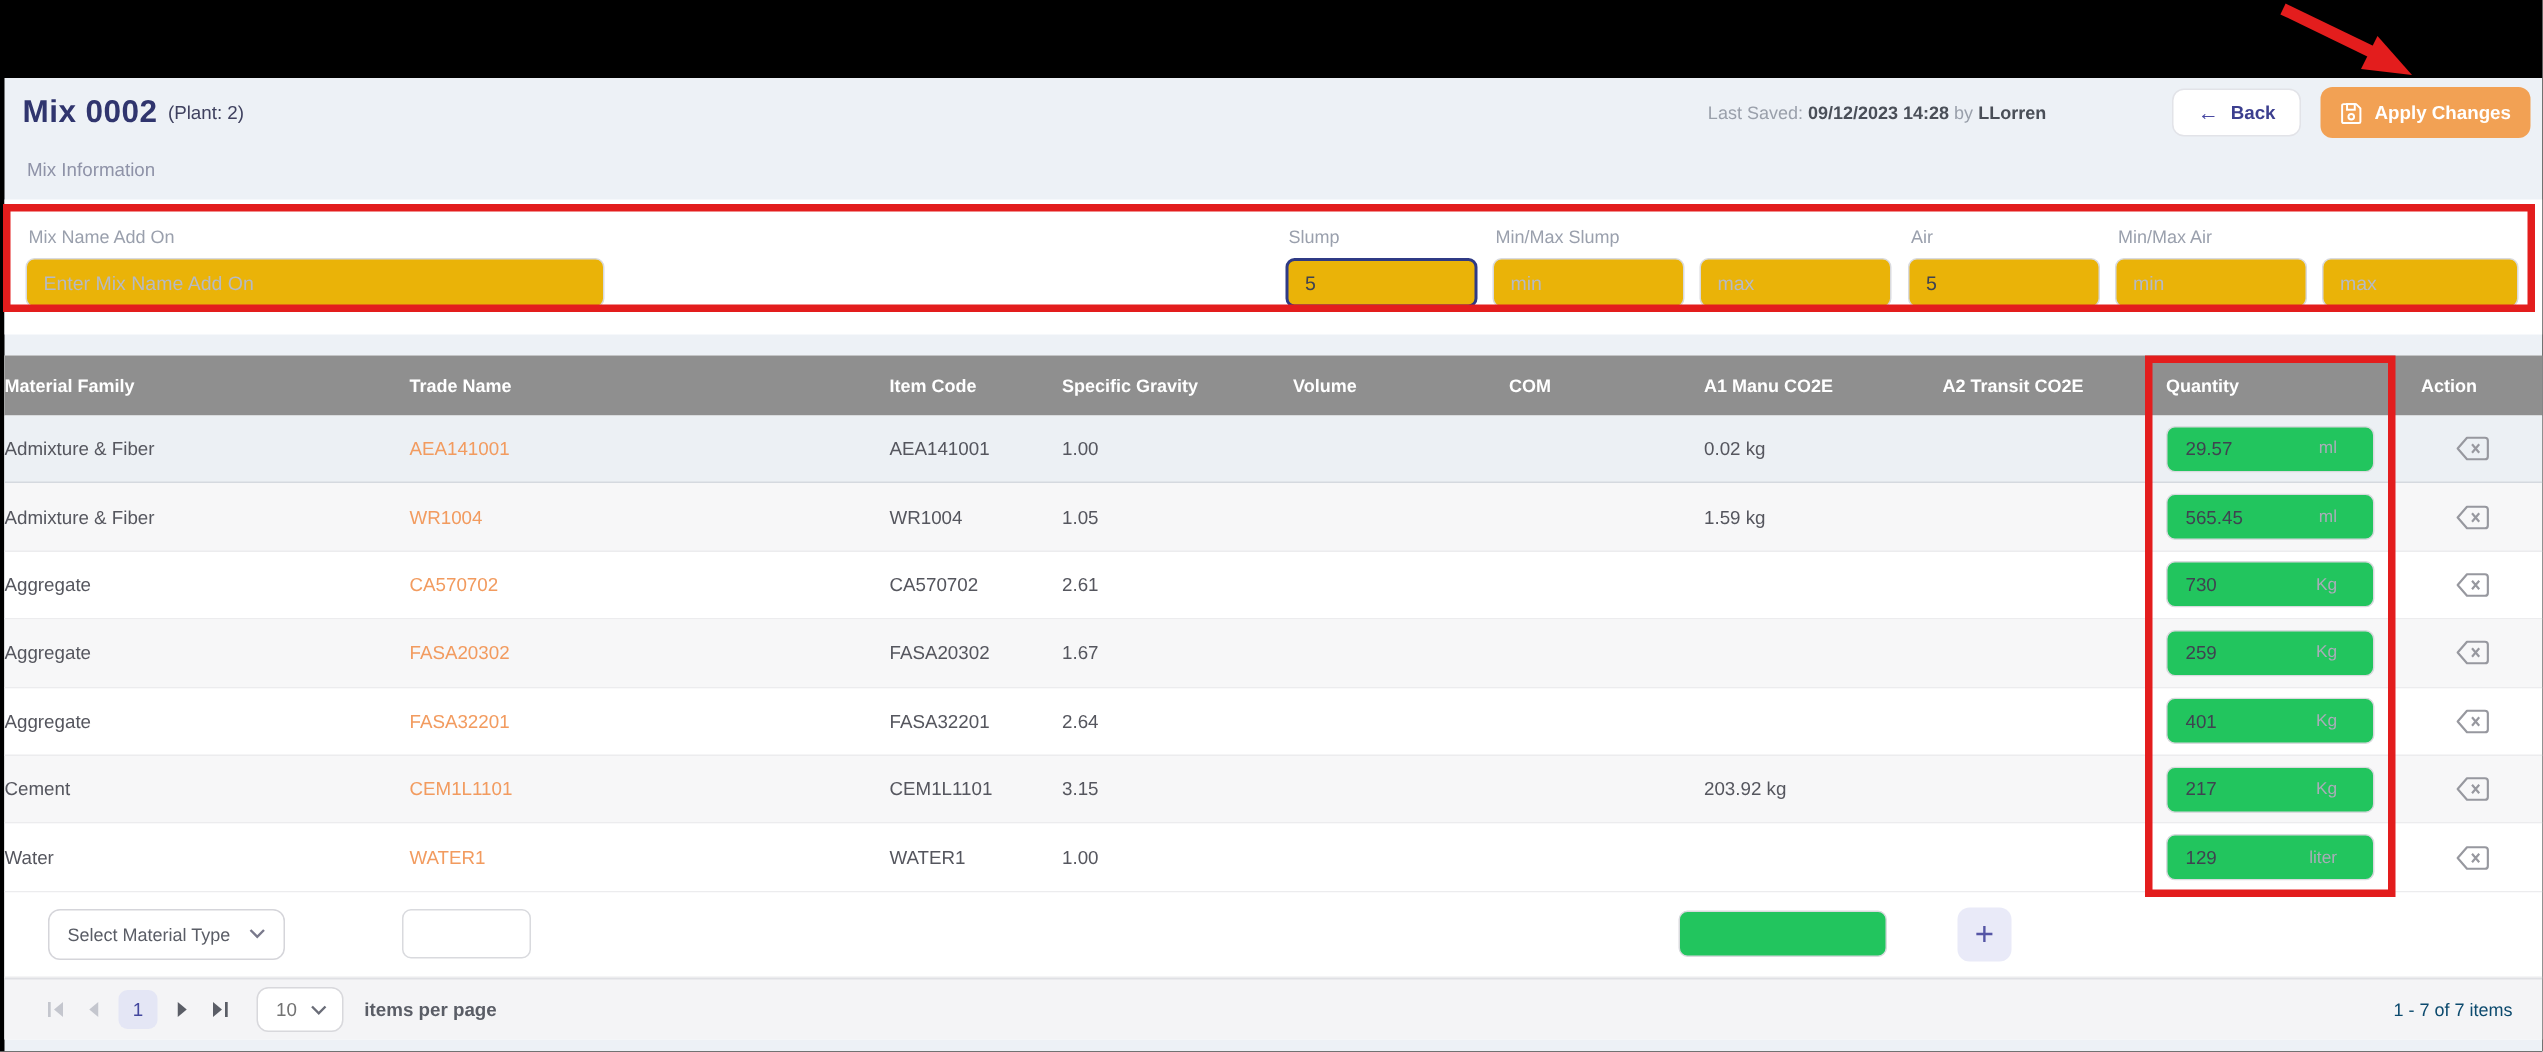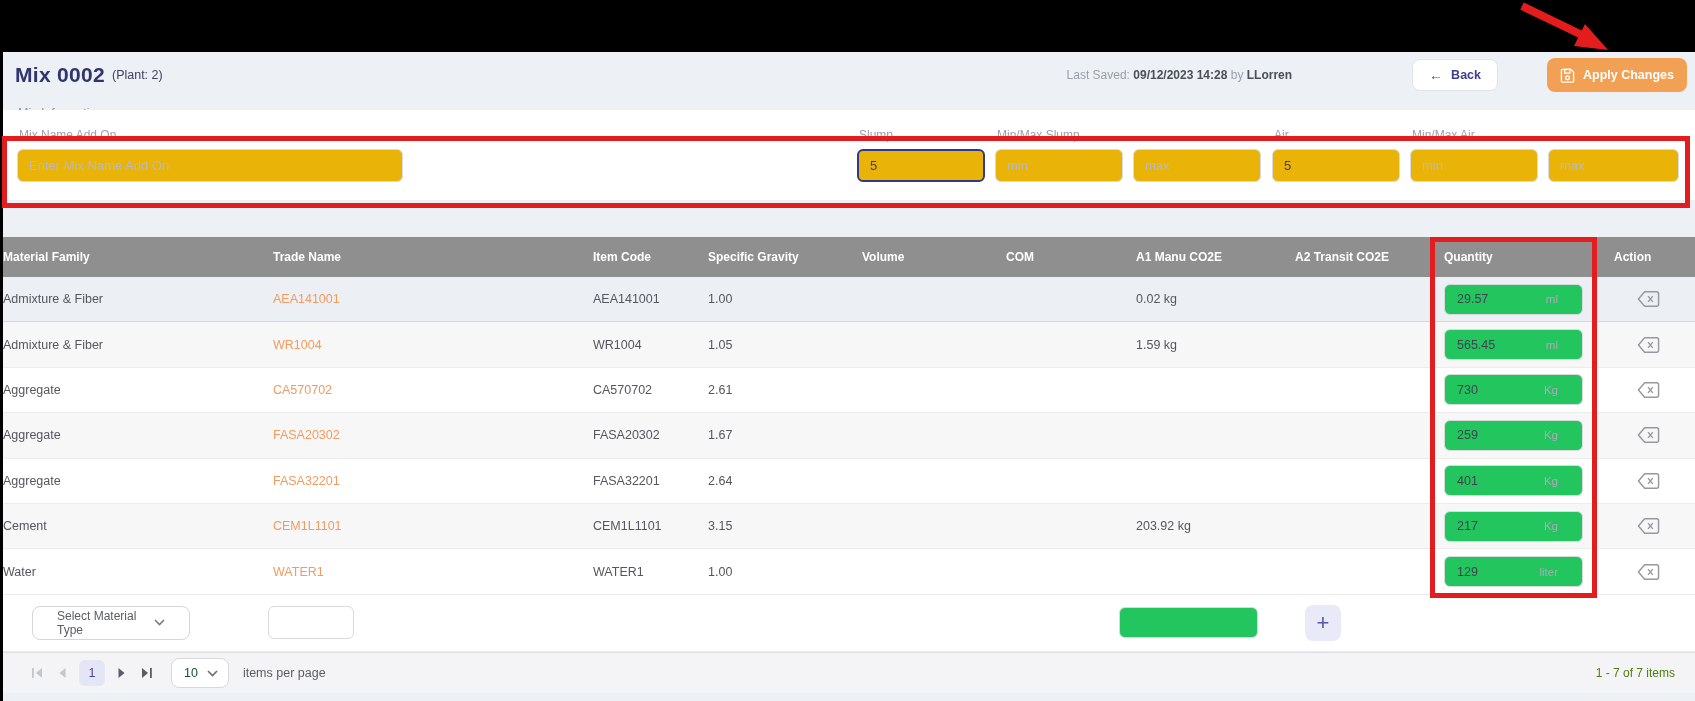--- a/index.html
+++ b/index.html
@@ -6,32 +6,32 @@
   body { background:#000; font-family:"Liberation Sans", sans-serif; }
   .screen { position:relative; width:1695px; height:701px; background:#000; overflow:hidden; }
 
   .app { position:absolute; left:3px; top:52px; width:1692px; height:649px; background:#edf1f6; }
 
   
   .page-header { position:absolute; left:0; top:0; width:100%; height:46px; display:flex; align-items:center; padding:0 8px 0 12px; }
   .title-wrap { display:flex; align-items:center; gap:7px; }
   .page-title { font-size:21px; font-weight:700; color:#30356e; letter-spacing:.3px; }
   .page-subtitle { font-size:12.5px; color:#3f415f; }
-  .header-right { margin-left:auto; display:flex; align-items:center;gap:36px; }
+  .header-right { margin-left:auto; display:flex; align-items:center; }
   .last-saved { font-size:12px; color:#9aa0ab; margin-right:84px; white-space:nowrap; }
   .last-saved b { color:#4a4f58; font-weight:700; }
   .btn-back { display:flex; align-items:center; gap:8px; height:32px; padding:0 16px; background:#fff;
               border:1px solid #e2e3e8; border-radius:8px; font-size:12.5px; font-weight:700; color:#3c3f8f; cursor:pointer; }
   .btn-back .arrow { color:#4949a3; font-size:14px; }
   .btn-apply { display:flex; align-items:center; gap:8px; height:34px; padding:0 13px; margin-left:13px;
                background:#f2a154; border:none; border-radius:8px; font-size:12.5px; font-weight:700; color:#fff; cursor:pointer; }
 
   
   .mix-info-label { position:absolute; left:15px; top:54px; font-size:12.5px; color:#8f93a8; }
-  .form-card { position:absolute; left:0; top:58px; width:1692px; height:90px; background:#fff; }
+  .form-card { position:absolute; left:0; top:81px; width:1692px; height:90px; background:#fff; }
   .field { position:absolute; top:18px; }
   .field .flabel { display:block; font-size:12px; color:#9aa0ad; margin:0 0 7px 2px; }
   .tb { height:33px; border:1px solid #d9dade; border-radius:6px; background:#eab308; font-size:13px; color:#3f4350;
         padding:0 11px; font-family:"Liberation Sans", sans-serif; outline:none; width:100%; }
   .tb::placeholder { color:#b6bac4; }
   .tb.focused { border:2px solid #2f3a85; }
   .minmax { display:flex; gap:10px; }
 
   
   .table-card { position:absolute; left:0; top:185px; width:1692px; height:456px; background:#fff; }
@@ -50,40 +50,40 @@
   .trade-link { color:#f29b5f; text-decoration:none; cursor:pointer; }
   .qty-box { position:relative; width:139px; }
   .qty-box input { width:139px; height:31px; border:1px solid #d9dade; border-radius:6px; font-size:12.5px; color:#3f4350;
                    padding:0 34px 0 12px; outline:none; font-family:"Liberation Sans", sans-serif; background:#22c55e; }
   .qty-unit { position:absolute; right:25px; top:50%; transform:translateY(-50%); font-size:11.5px; color:#a9adb8; }
   .del-btn { background:none; border:none; cursor:pointer; display:flex; align-items:center; }
 
   
   .add-row { display:flex; height:57px; align-items:center; border-bottom:1px solid #ececee; background:#fff; }
   .sel { display:flex; align-items:center; justify-content:space-between; height:34px; border:1px solid #d5d5da;
-         border-radius:8px; background:#fff; font-size:12px; color:#5a5d66; padding:0 24px; cursor:pointer; }
+         border-radius:8px; background:#fff; font-size:12px; color:#5a5d66; padding:0 12px; cursor:pointer; }
   .sel-material { width:158px; }
   .sel-trade { width:176px; }
   .item-input { width:86px; height:33px; border:1px solid #d9dade; border-radius:6px; background:#fff; outline:none; }
   .plus-btn { width:36px; height:36px; border:none; border-radius:8px; background:#e9eaf8; color:#5555a5;
               font-size:22px; line-height:1; cursor:pointer; display:flex; align-items:center; justify-content:center; }
 
   
   .pager { position:absolute; left:0; bottom:0; width:100%; height:41px; background:#f4f4f6; border-top:1px solid #dfe0e4;
            display:flex; align-items:center; padding:0 20px 0 22px; }
   .pg-ico { background:none; border:none; cursor:pointer; display:flex; align-items:center; padding:0 6px; }
   .pg-ico svg { display:block; }
   .pg-disabled { color:#c4c6ce; }
   .pg-enabled { color:#5a5d66; }
   .page-chip { min-width:26px; height:26px; margin:0 6px; border-radius:6px; background:#e4e6f5; color:#43479e;
                font-size:12.5px; display:flex; align-items:center; justify-content:center; cursor:pointer; border:none; }
   .size-select { display:flex; align-items:center; gap:9px; height:30px; padding:0 10px 0 12px; margin-left:12px;
-                 background:#fff; border:1px solid #d8d8dc; border-radius:8px; font-size:12.5px; color:#14532d; cursor:pointer; }
-  .per-page { font-size:12.5px; color:#5a5d66; margin-left:14px; }
-  .range-label { margin-left:auto; font-size:12px; color:#4d7c0f; }
+                 background:#fff; border:1px solid #d8d8dc; border-radius:8px; font-size:12.5px; color:#737373; cursor:pointer; }
+  .per-page { font-size:12.5px; color:#5a5d66; margin-left:14px;font-weight:bold; }
+  .range-label { margin-left:auto; font-size:12px; color:#0c4a6e; }
 
   
   .anno { position:absolute; border:5px solid #e31d1d; z-index:30; pointer-events:none; }
   .anno-form { left:2px; top:136px; width:1688px; height:72px; }
   .anno-qty { left:1430px; top:237px; width:167px; height:361px; }
   .anno-arrow { position:absolute; left:1500px; top:0; z-index:31; pointer-events:none; }
 </style>
 </head>
 <body>
 

